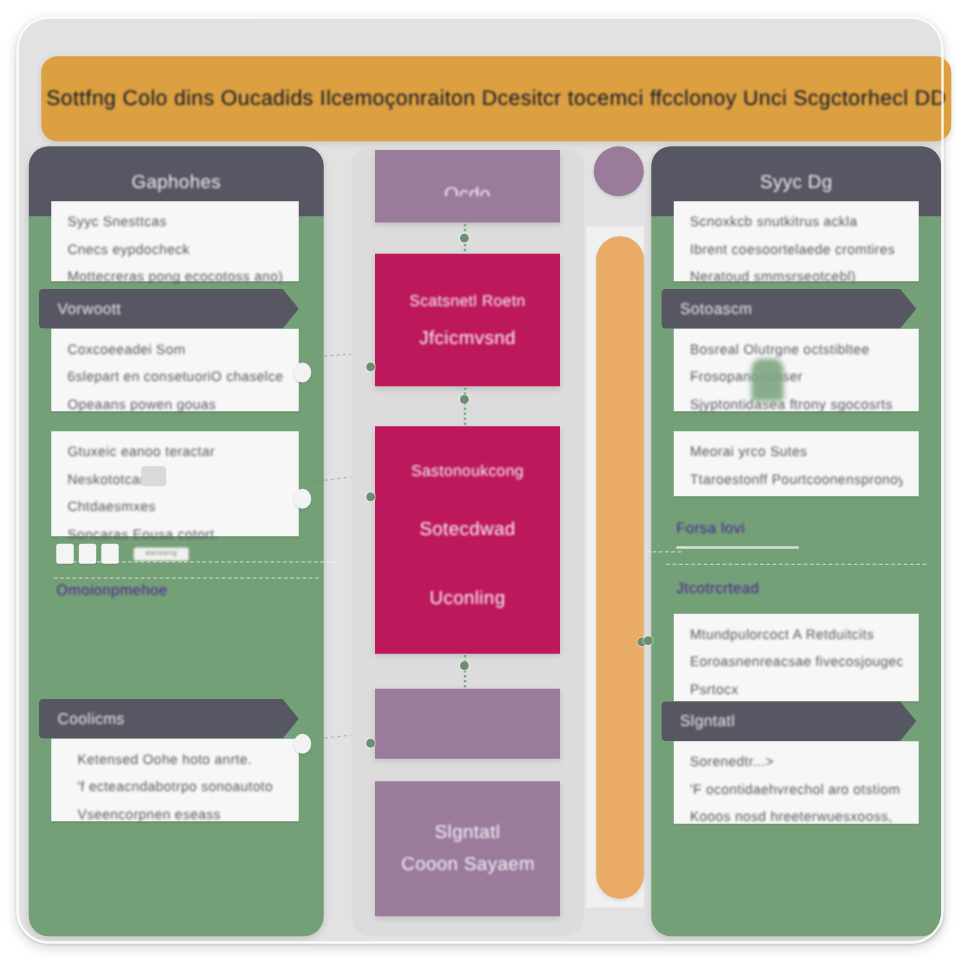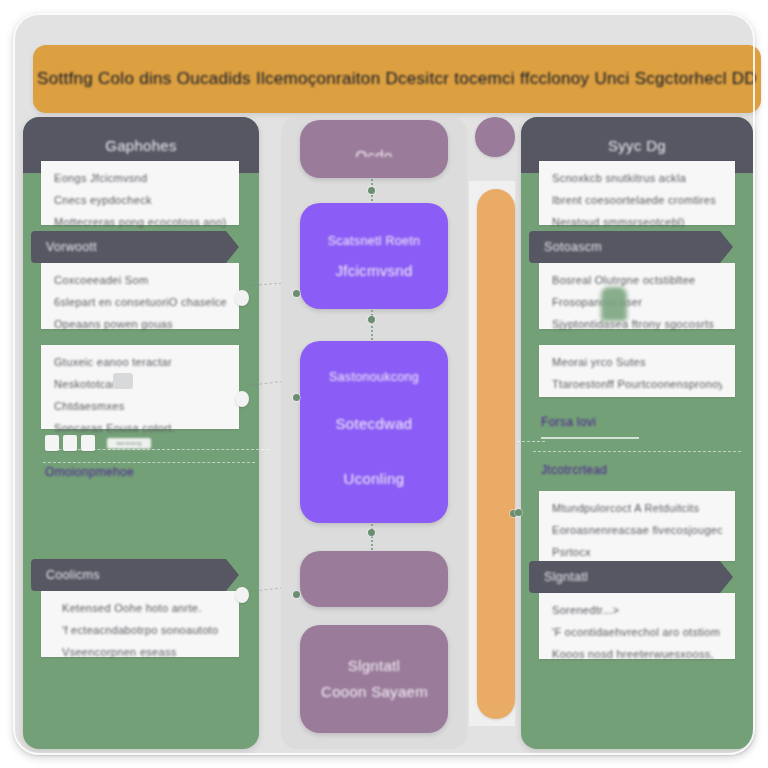--- a/index.html
+++ b/index.html
@@ -121,30 +121,30 @@
   
   #mid-panel {
     position: absolute;
     left: 268px; top: 104px;
     width: 186px; height: 632px;
     background: #dcdcdd;
     border-radius: 16px;
   }
   .node {
     position: absolute;
-    border-radius: 20px;
+    border-radius: 0;
     display: flex;
     flex-direction: column;
     justify-content: center;
     box-shadow: 0 2px 5px rgba(0,0,0,.14);
     text-align: center;
     padding: 21px;
   }
   .node.purple { background: #9a7b9a; }
-  .node.green  { background: #8b5cf6; }
+  .node.green  { background: #be185d; }
   .node .t { color: #f5f1f6; font-size: 15px; line-height: 30px; }
   .node .t.sm { font-size: 12.5px; }
 
   
   .conn-dot {
     position: absolute;
     width: 7px; height: 7px;
     border-radius: 50%;
     background: #6b8d70;
     box-shadow: 0 0 0 1px rgba(255,255,255,.35);
@@ -235,21 +235,21 @@
       <div class="t pseudo">Sottfng Colo dins Oucadids Ilcemoçonraiton Dcesitcr tocemci ffcclonoy Unci Scgctorhecl DD</div>
     </div>
 
     <div class="col-panel" style="left:10px; top:104px; width:236px; height:632px;">
 
       <div class="panel-head">
         <div class="t pseudo">Gaphohes</div>
       </div>
 
       <div class="card" style="left:18px; top:44px; width:198px; height:64px; padding:11px 13px;">
-        <p class="line pseudo">Eongs Jfcicmvsnd</p>
+        <p class="line pseudo">Syyc Snesttcas</p>
         <p class="line pseudo">Cnecs eypdocheck</p>
         <p class="line pseudo">Mottecreras pong ecocotoss ano)</p>
       </div>
 
       <div class="ribbon" style="left:8px; top:114px; width:208px; height:32px;">
         <div class="t pseudo">Vorwoott</div>
       </div>
 
       <div class="card" style="left:18px; top:146px; width:198px; height:66px; padding:11px 13px;">
         <p class="line pseudo">Coxcoeeadei Som</p>

